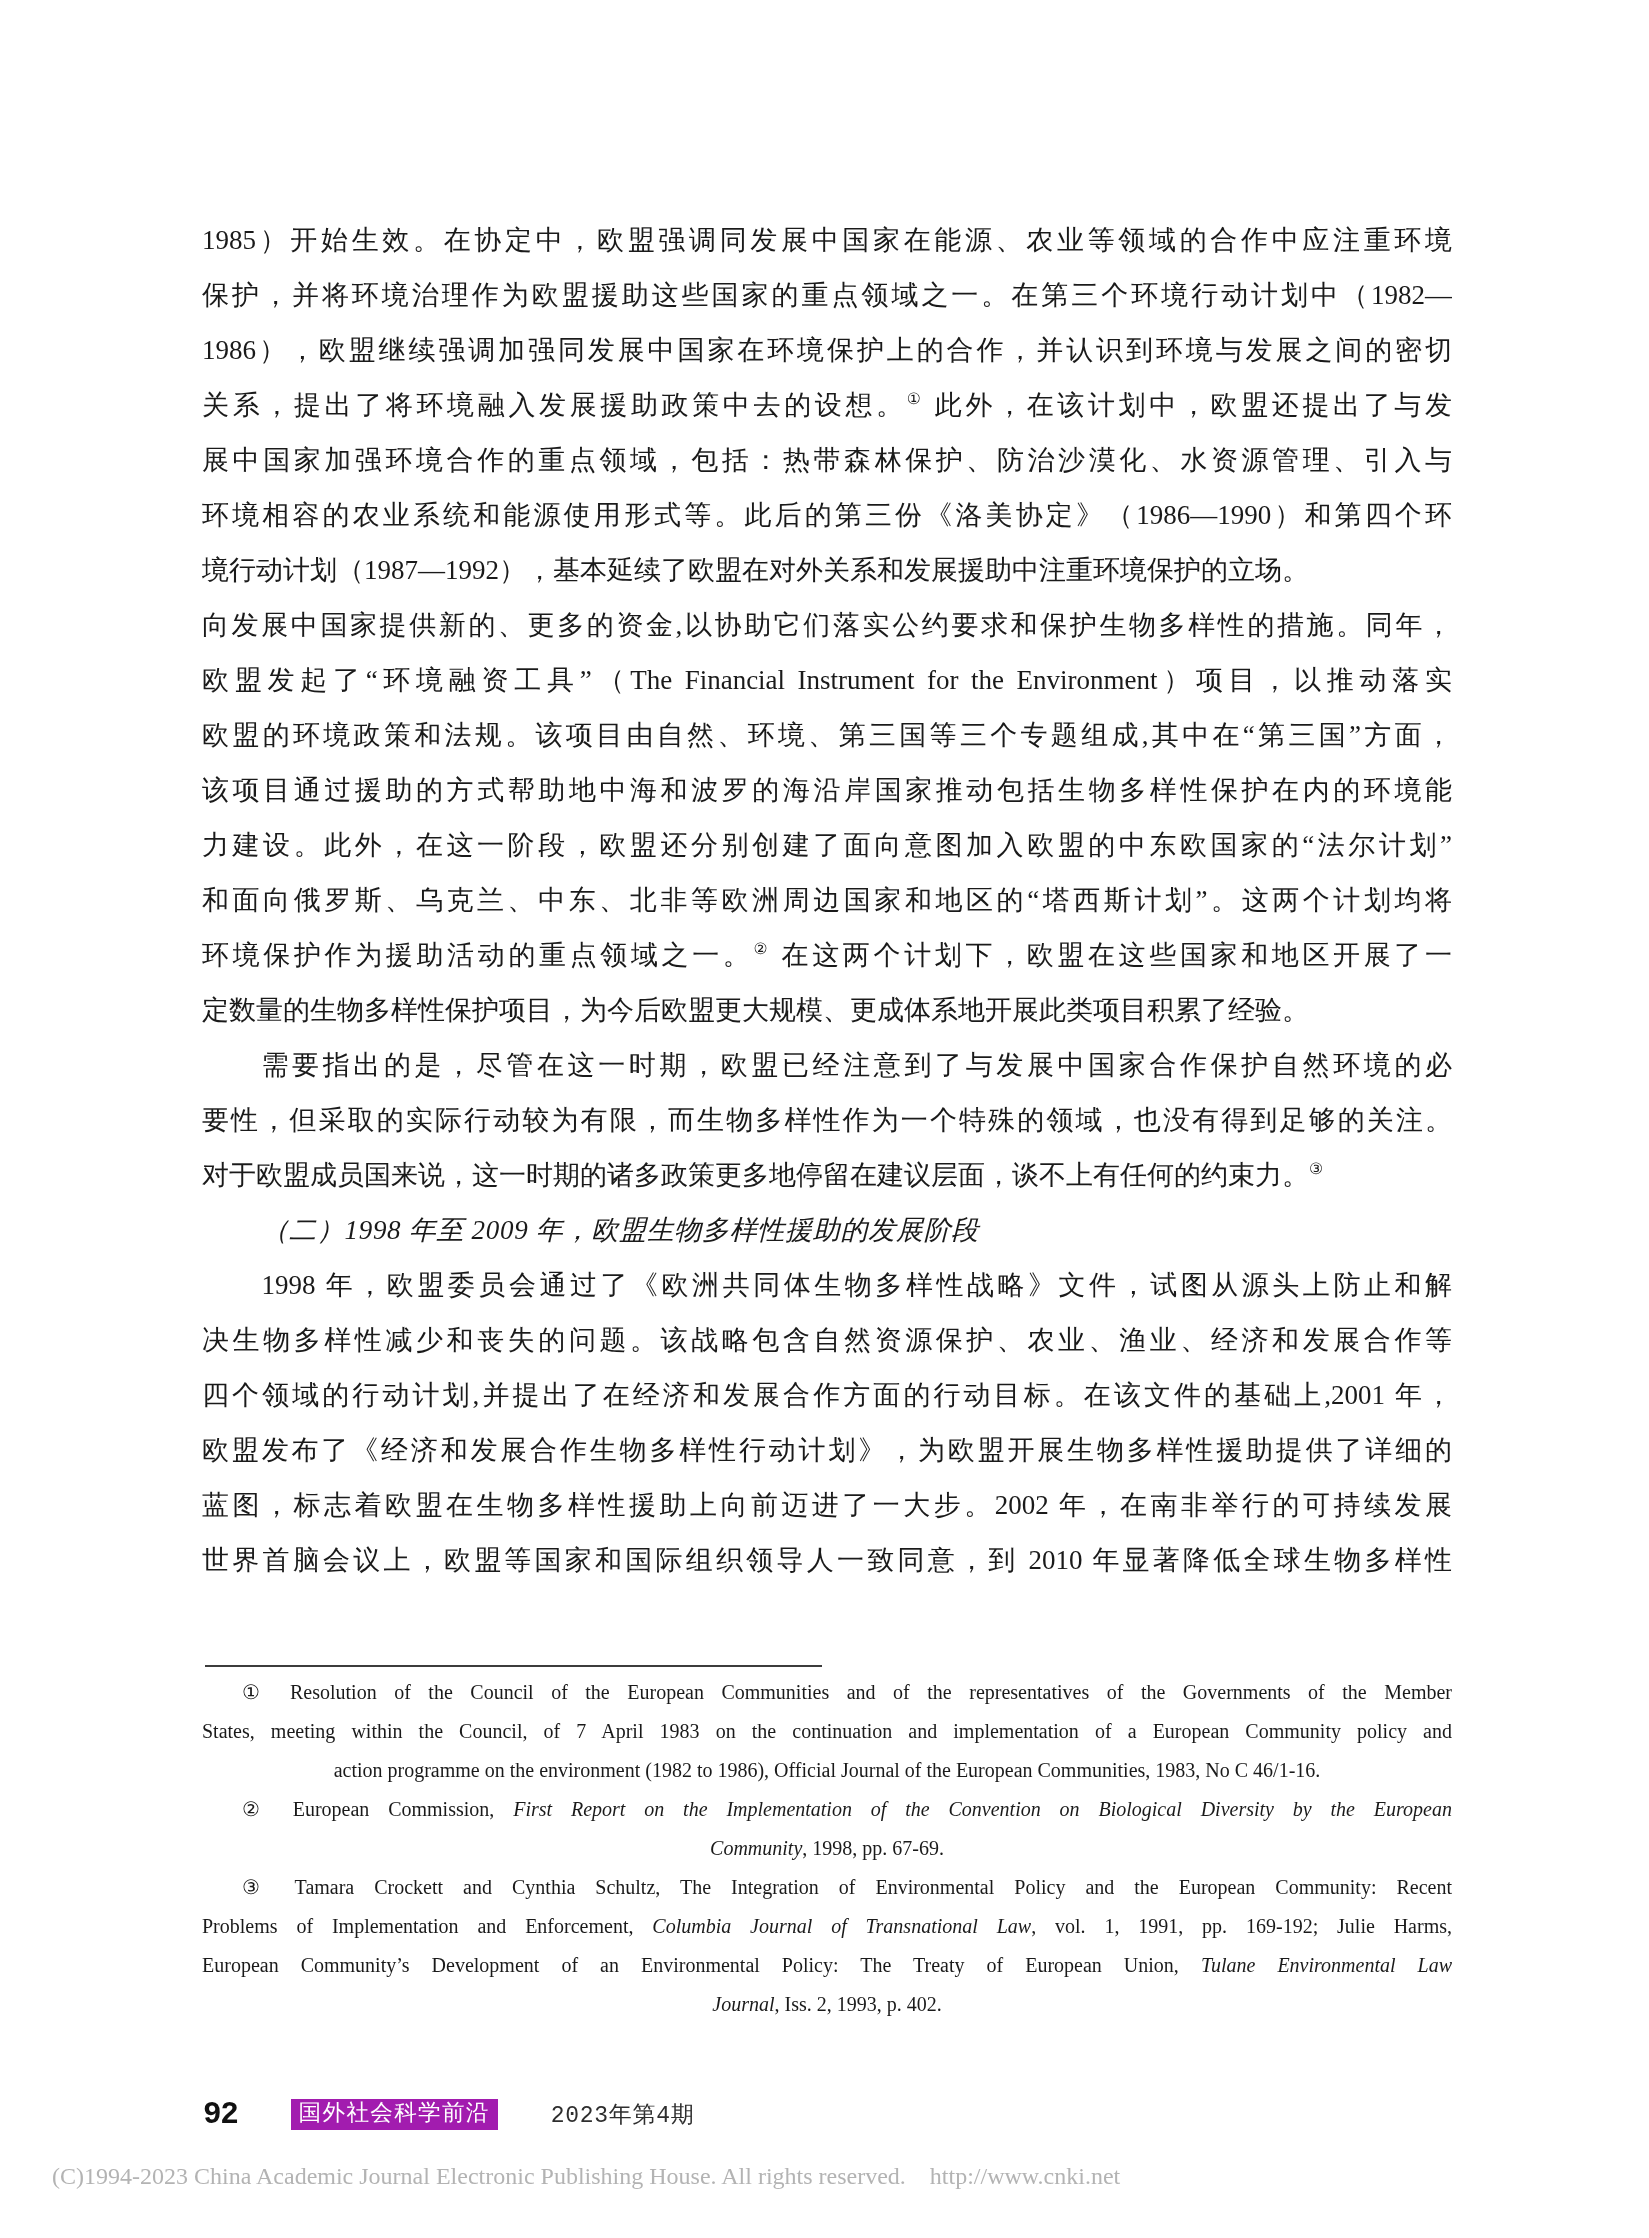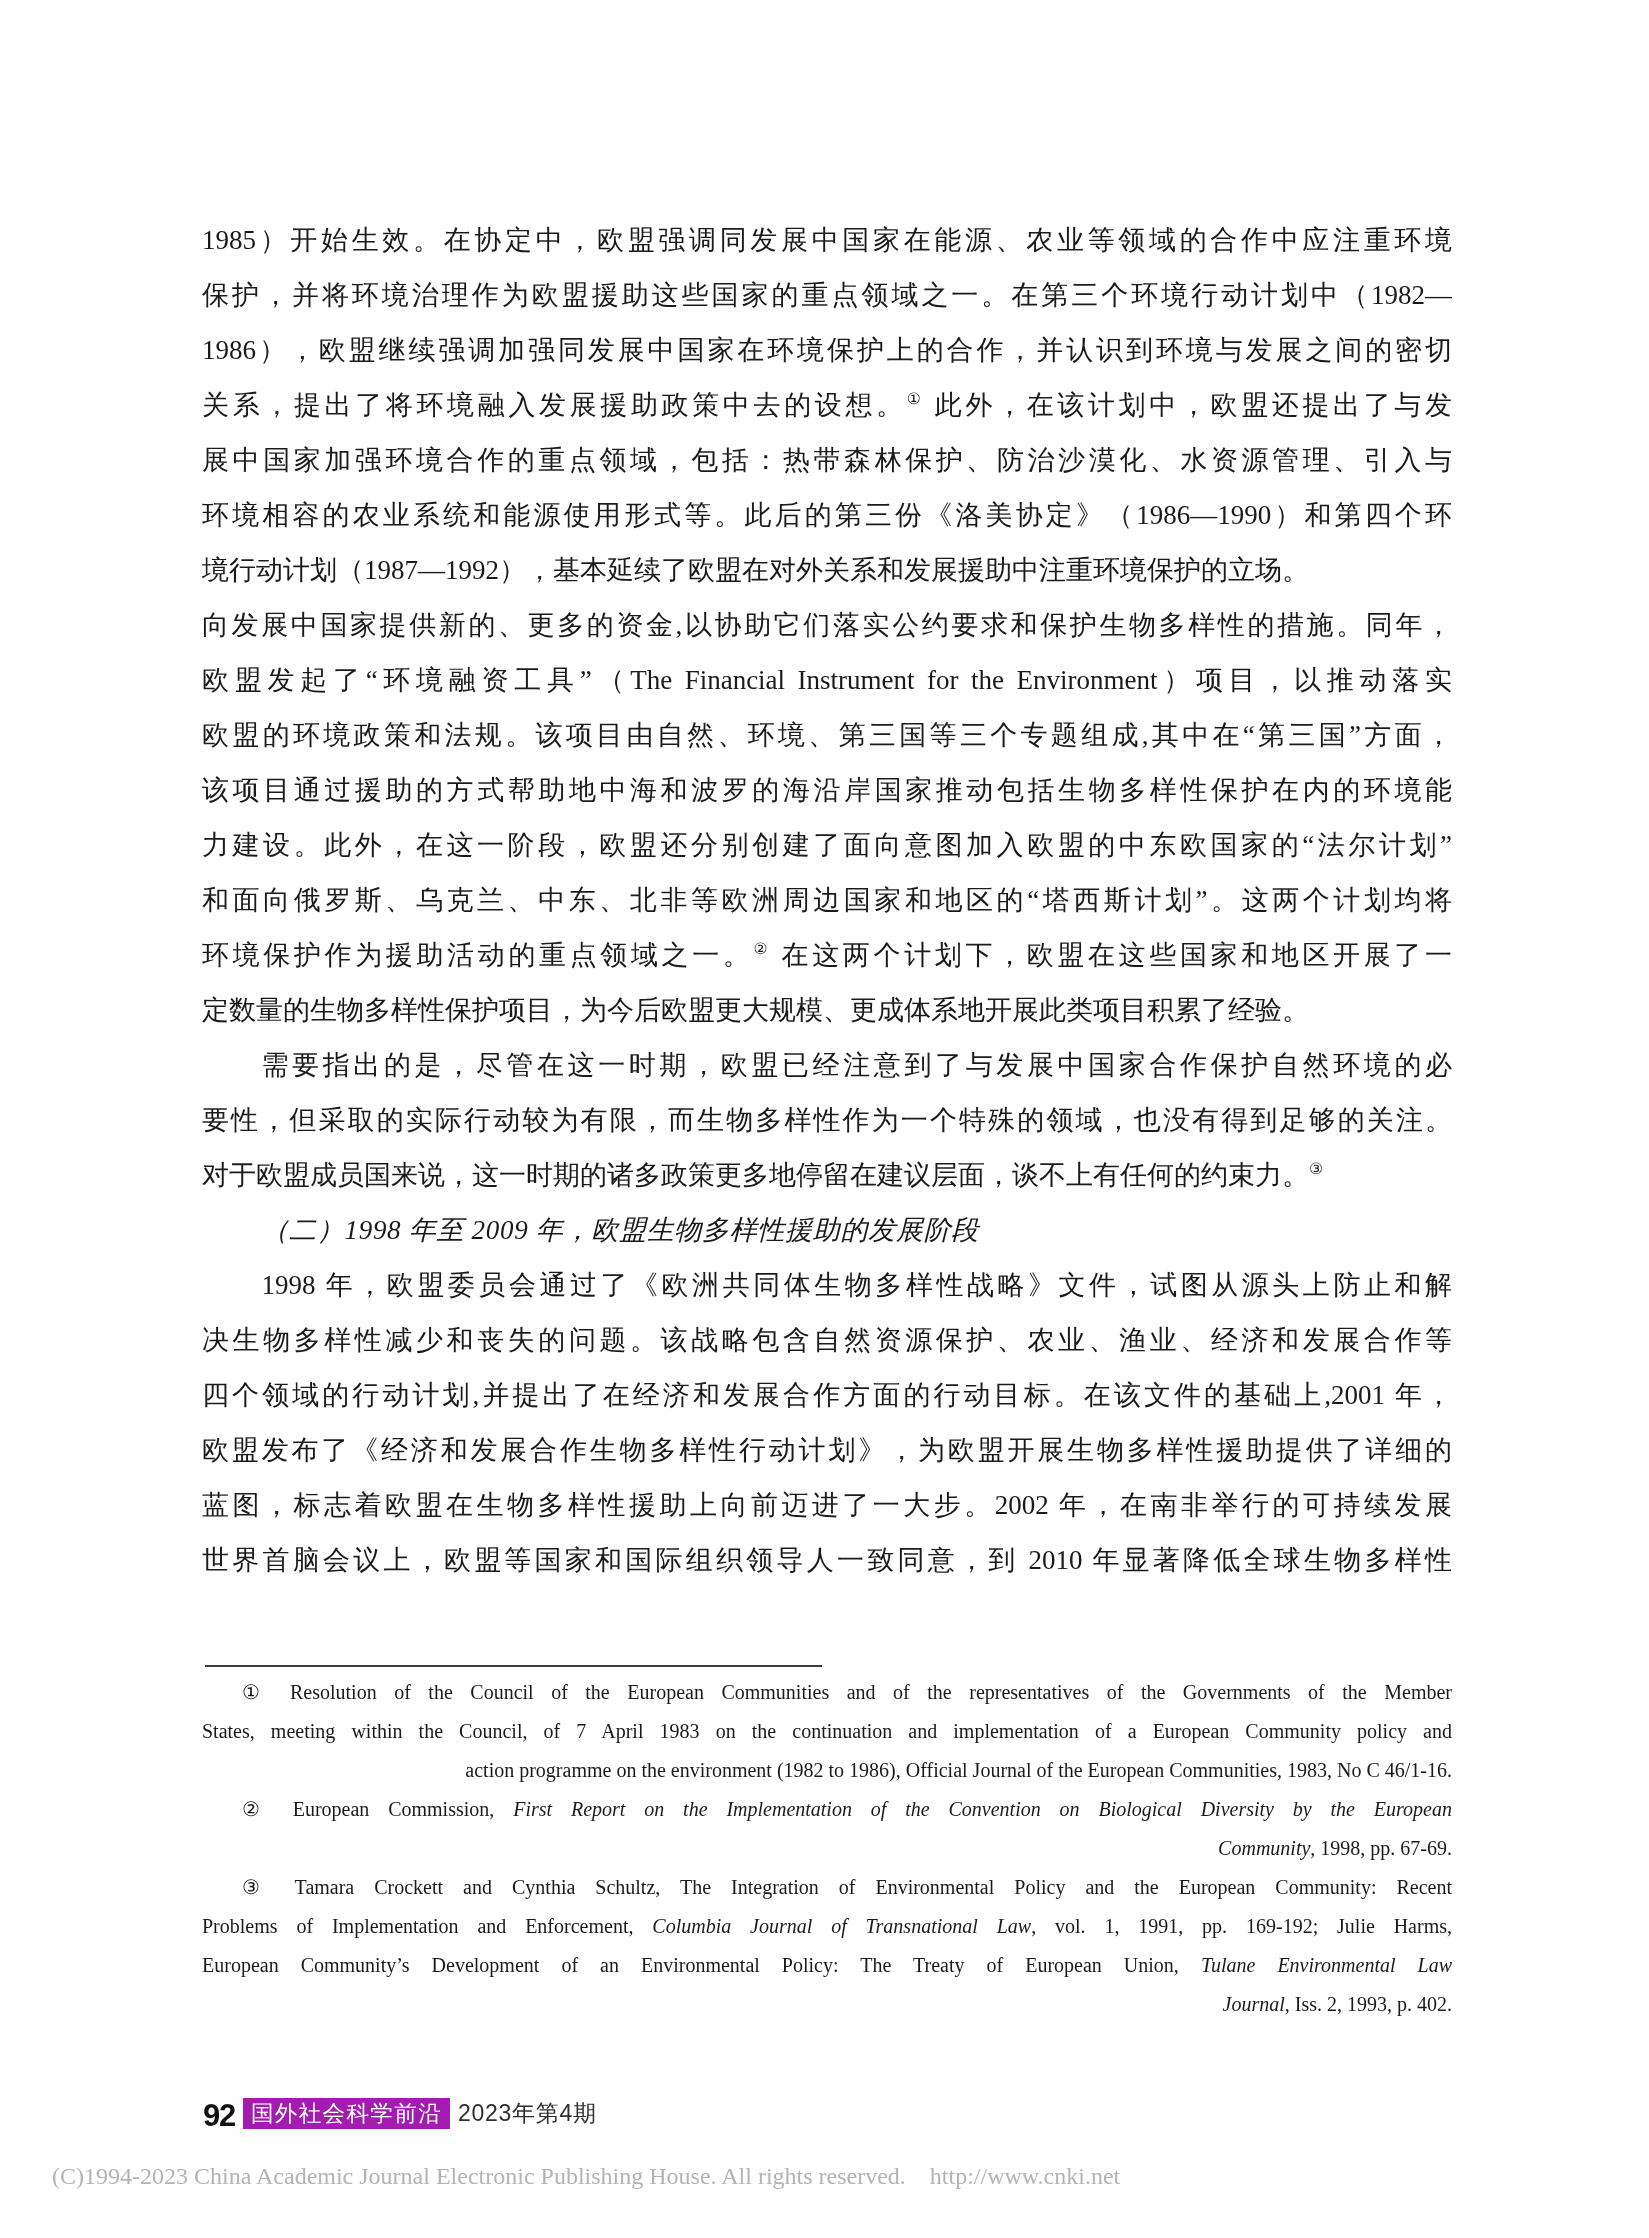--- a/index.html
+++ b/index.html
@@ -32,31 +32,32 @@
     position:absolute; left:205px; top:1665px;
     width:617px; height:2px; background:#3c3c3c;
   }
   .footnotes {
     position:absolute; left:202px; top:1673px; width:1250px;
   }
   .footnote-line {
     font-size:20px;
     line-height:39px;
     height:39px;
-    text-align:right;
+    text-align:center;
     overflow:hidden;
   }
   .footnote-line.fill { text-align:justify; text-align-last:justify; }
   .footnote-line.indent { text-indent:2em; }
 
   .footer {
     position:absolute; left:203px; top:2098px;
-    display:flex; 
-    font-family:Liberation Sans, sans-serif;
+    display:flex; align-items:center;
+    font-family:Liberation Mono, monospace;
     height:32px;
+    gap:45px;
   }
   .page-number {
     font-weight:bold; font-size:31px; color:#111;
     letter-spacing:-1.3px;
     margin-right:8px;
     font-stretch:condensed;
   }
   .journal-badge {
     background:#7a7a7a; color:#ffffff;
     font-size:22.6px; line-height:31px; height:31px;

